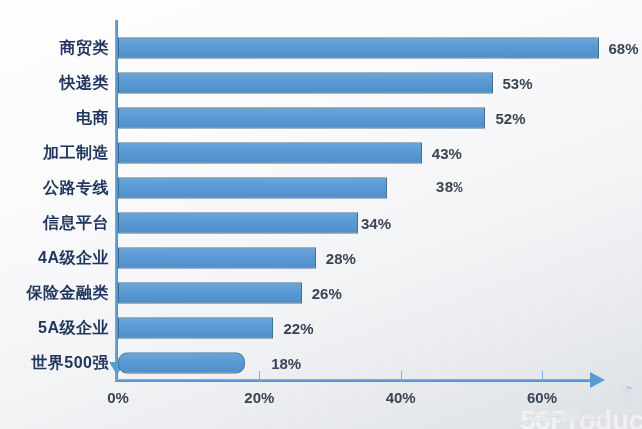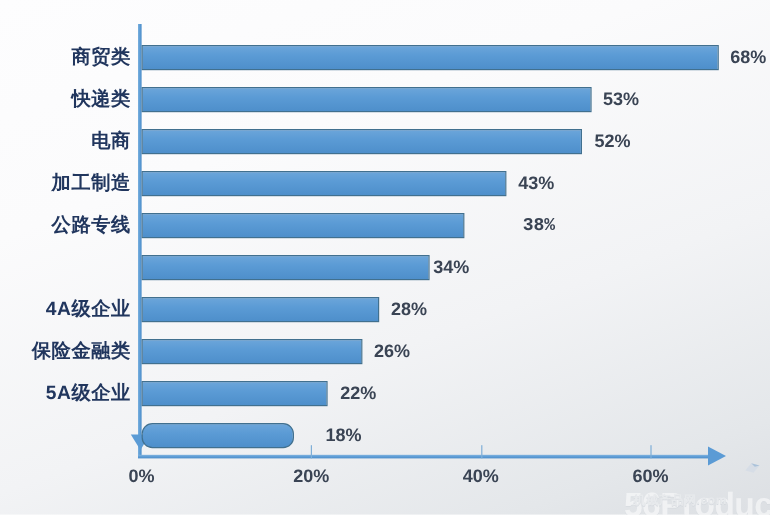--- a/index.html
+++ b/index.html
@@ -196,39 +196,41 @@
         <div class="cat-label">加工制造</div>
         <div class="bar" style="width: 303.867px; background: linear-gradient(rgb(107, 165, 218) 0%, rgb(91, 155, 213) 40%, rgb(78, 143, 203) 100%); border-color: rgb(65, 112, 143);"></div>
         <div class="bar-value" style="left: 431.867px; color: rgb(58, 68, 84);">43%</div>
       </div>
       <div class="row" style="top: 170px; font-family: Liberation Mono, monospace;">
         <div class="cat-label">公路专线</div>
         <div class="bar" style="width: 268.533px; background: linear-gradient(rgb(107, 165, 218) 0%, rgb(91, 155, 213) 40%, rgb(78, 143, 203) 100%); border-color: rgb(65, 112, 143);"></div>
         <div class="bar-value" style="left: 396.533px; color: rgb(58, 68, 84); margin-left: 39px;">38%</div>
       </div>
       <div class="row" style="top: 205px;">
+        <div class="cat-label">信息平台</div>
         <div class="bar" style="width: 240.267px; background: linear-gradient(rgb(107, 165, 218) 0%, rgb(91, 155, 213) 40%, rgb(78, 143, 203) 100%); border-color: rgb(65, 112, 143);"></div>
         <div class="bar-value" style="left: 361px; color: rgb(58, 68, 84);">34%</div>
       </div>
       <div class="row" style="top: 240px;">
         <div class="cat-label">4A级企业</div>
         <div class="bar" style="width: 197.867px; background: linear-gradient(rgb(107, 165, 218) 0%, rgb(91, 155, 213) 40%, rgb(78, 143, 203) 100%); border-color: rgb(65, 112, 143);"></div>
         <div class="bar-value" style="left: 325.867px; color: rgb(58, 68, 84);">28%</div>
       </div>
       <div class="row" style="top: 275px;">
         <div class="cat-label">保险金融类</div>
         <div class="bar" style="width: 183.733px; background: linear-gradient(rgb(107, 165, 218) 0%, rgb(91, 155, 213) 40%, rgb(78, 143, 203) 100%); border-color: rgb(65, 112, 143);"></div>
         <div class="bar-value" style="left: 311.733px; color: rgb(58, 68, 84);">26%</div>
       </div>
       <div class="row" style="top: 310px;">
         <div class="cat-label">5A级企业</div>
         <div class="bar" style="width: 155.467px; background: linear-gradient(rgb(107, 165, 218) 0%, rgb(91, 155, 213) 40%, rgb(78, 143, 203) 100%); border-color: rgb(65, 112, 143);"></div>
         <div class="bar-value" style="left: 283.467px; color: rgb(58, 68, 84);">22%</div>
       </div>
       <div class="row" style="top: 345px;">
+        <div class="cat-label">世界500强</div>
         <div class="bar rounded" style="width: 127.2px; background: linear-gradient(rgb(107, 165, 218) 0%, rgb(91, 155, 213) 40%, rgb(78, 143, 203) 100%); border-color: rgb(65, 112, 143);"></div>
         <div class="bar-value" style="left: 255.2px; color: rgb(58, 68, 84); margin-left: 16px;">18%</div>
       </div>
     </div>
   <div id="ticks">
       <div class="tick-label" style="left: 118px;">0%</div>
       <div class="tick" style="left: 259.333px;"></div>
       <div class="tick-label" style="left: 259.333px;">20%</div>
       <div class="tick" style="left: 400.667px;"></div>
       <div class="tick-label" style="left: 400.667px;">40%</div>

